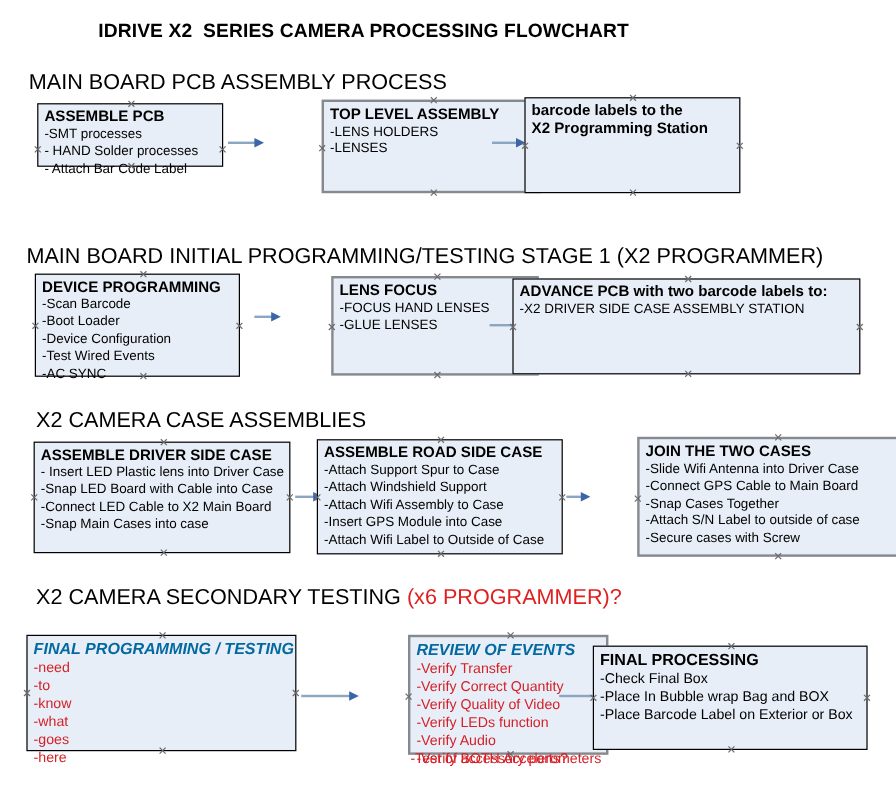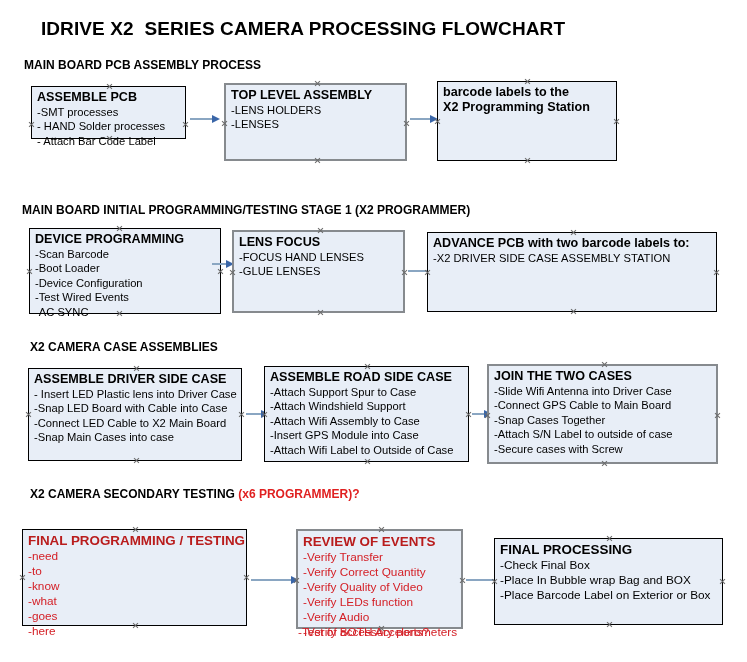--- a/index.html
+++ b/index.html
@@ -18,63 +18,64 @@
     position: relative;
     width: 747px;
     height: 662px;
   }
   .doc-title {
     position: absolute;
     left: 0;
     top: 18px;
     width: 606px;
     text-align: center;
-    font-size: 19px;
+    font-size: 16px;
     font-weight: bold;
     letter-spacing: 0.1px;
     color: #000000;
     white-space: pre;
   }
   .section-head {
     position: absolute;
-    font-size: 12px;
-    font-weight: bold;
+    font-size: 18px;
+    font-weight: normal;
     color: #000000;
     white-space: nowrap;
   }
   .section-head .accent {
     color: #e02020;
   }
   .node {
     position: absolute;
     background: #e8eef7;
     box-sizing: border-box;
     padding: 3px 4px 0 5px;
     overflow: visible;
   }
   .node.border-black {
     border: 1.3px solid #000000;
   }
   .node.border-gray {
     border: 2px solid #868a8e;
+    margin-left: 44px;
   }
   .node .n-title {
     font-size: 12.6px;
     font-weight: bold;
     color: #000000;
     line-height: 15px;
     white-space: nowrap;
   }
   .node .n-line {
     font-size: 11.2px;
     color: #000000;
     line-height: 14.4px;
     white-space: nowrap;
   }
-  .node.red .n-title { color: #b91c1c; }
+  .node.red .n-title { color: #0369a1; font-style: italic; }
   .node.red .n-line  { color: #d42027; }
   .node .n-title.big { font-size: 13.4px; line-height: 16px; }
   .node .n-line.big  { font-size: 11.8px; line-height: 15px; }
 
   .handle {
     position: absolute;
     width: 7px;
     height: 7px;
     pointer-events: none;
   }
@@ -158,21 +159,21 @@
     <div class="n-title">barcode labels to the</div>
     <div class="n-title"> X2 Programming Station</div>
     <span class="handle" style="left:86px; top:-4px;"></span>
     <span class="handle" style="left:86px; bottom:-4px;"></span>
     <span class="handle" style="left:-4px; top:36px;"></span>
     <span class="handle" style="right:-4px; top:36px;"></span>
   </div>
 
   <div class="section-head" style="left:22px; top:203px;">MAIN BOARD INITIAL PROGRAMMING/TESTING STAGE 1 (X2 PROGRAMMER)</div>
 
-  <div class="node border-black" style="left:29px; top:228px; width:192px; height:86px;">
+  <div class="node border-black" style="left:29px; top:228px; width:171px; height:86px;">
     <div class="n-title">DEVICE PROGRAMMING</div>
     <div class="n-line">-Scan Barcode</div>
     <div class="n-line">-Boot Loader</div>
     <div class="n-line">-Device Configuration</div>
     <div class="n-line">-Test Wired Events</div>
     <div class="n-line">-AC SYNC</div>
     <span class="handle" style="left:86px; top:-4px;"></span>
     <span class="handle" style="left:86px; bottom:-4px;"></span>
     <span class="handle" style="left:-4px; top:39px;"></span>
     <span class="handle" style="right:-4px; top:39px;"></span>

